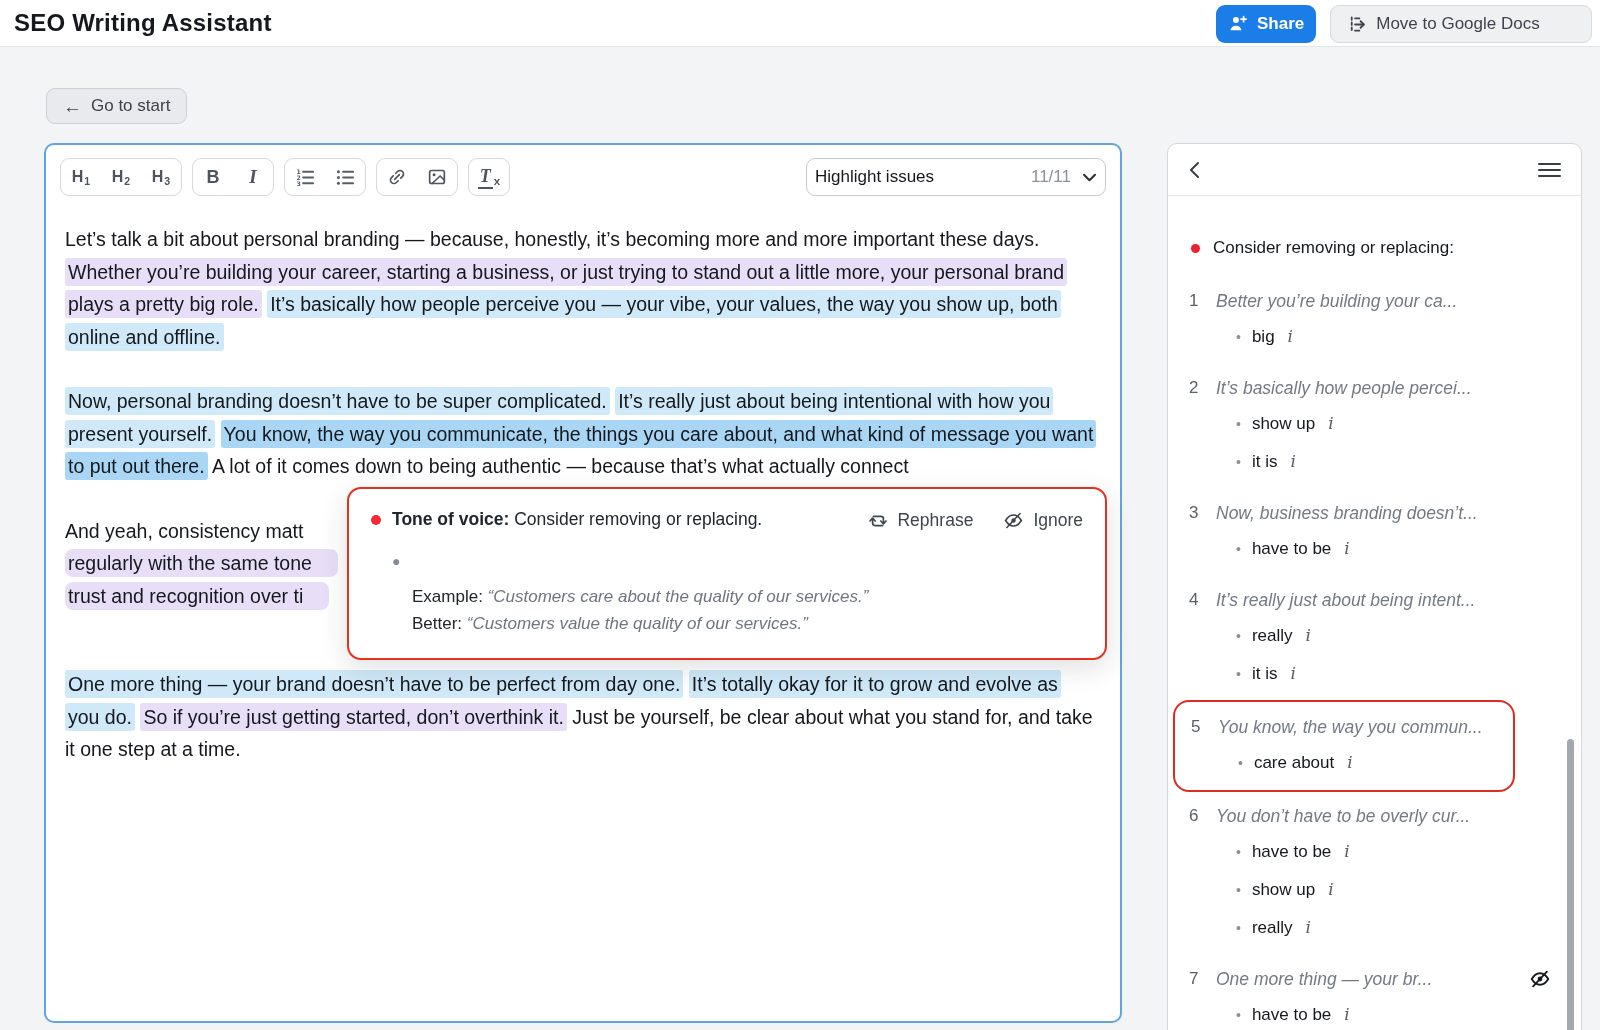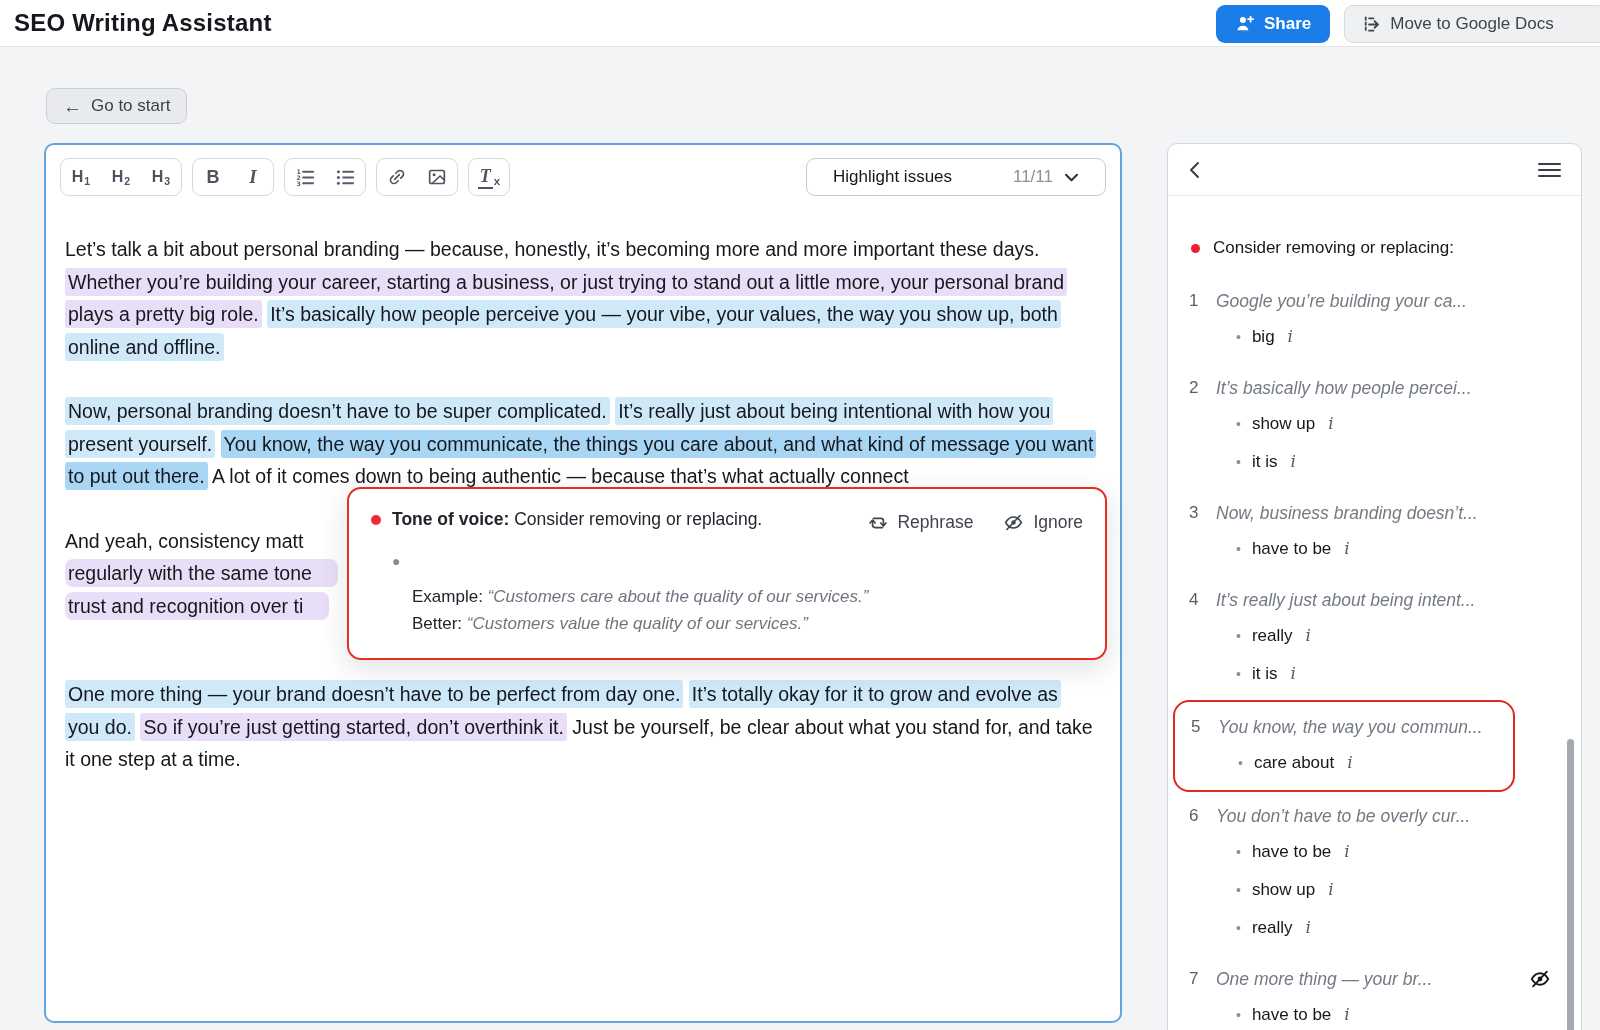--- a/index.html
+++ b/index.html
@@ -5,56 +5,56 @@
   * { margin:0; padding:0; box-sizing:border-box; }
   html,body { width:1600px; height:1030px; overflow:hidden; }
   body { font-family:"Liberation Sans","DejaVu Sans",sans-serif; background:#f3f4f6; color:#15181d; }
   .page { position:relative; width:1600px; height:1030px; overflow:hidden; background:#f3f4f6; }
 
   
   .topbar { position:absolute; left:0; top:0; width:1600px; height:47px; background:#fff; border-bottom:1px solid #e3e5e8; z-index:10; }
   .topbar-title { position:absolute; left:14px; top:50%; transform:translateY(-50%); font-size:24px; font-weight:700; color:#16181d; letter-spacing:.2px; }
   .topbar-actions { position:absolute; left:1216px; top:5px; height:38px; display:flex; gap:14px; }
   .btn { display:flex; align-items:center; gap:9px; height:38px; border-radius:9px; font-size:17px; cursor:pointer; white-space:nowrap; }
-  .btn-share { background:#1b7de8; color:#fff; font-weight:700; padding:0 19px; border:none; }
+  .btn-share { background:#1b7de8; color:#fff; font-weight:700; padding:0 12px; border:none; }
   .btn-move { background:#eef0f2; border:1px solid #d7dade; color:#3f444c; font-weight:500; padding:0 26px 0 15px; min-width:262px; }
 
   
   .btn-goto { position:absolute; left:46px; top:88px; height:36px; background:#e8eaee; border:1px solid #ccd0d6; color:#3c414b; padding:0 16px; font-size:17px; }
   .back-arrow { font-size:19px; line-height:1; }
 
   
   .editor-card { position:absolute; left:44px; top:143px; width:1078px; height:880px; background:#fff; border:2px solid #62a4e0; border-radius:10px; }
   .ed-toolbar { display:flex; align-items:center; gap:10px; padding:13px 14px 0 14px; }
   .tb-group { display:flex; border:1px solid #d6d9de; border-radius:9px; height:38px; align-items:stretch; background:#fff; }
   .tb-btn { display:flex; align-items:center; justify-content:center; min-width:40px; padding:0 3px; color:#4e555f; cursor:pointer; background:none; border:none; font-size:16px; font-weight:600; font-family:inherit; }
   .tb-btn svg { display:block; }
   .h-sub { font-size:10.5px; font-weight:600; margin:7px 0 0 1px; }
   .b-glyph { font-size:18px; font-weight:800; }
   .i-glyph { font-family:"Liberation Serif","DejaVu Serif",serif; font-style:italic; font-size:19px; font-weight:600; }
   .t-it { font-family:"Liberation Serif","DejaVu Serif",serif; font-style:italic; font-size:18px; border-bottom:2px solid #4e555f; padding:0 2px; }
   .t-x { font-size:11.5px; font-weight:700; margin:8px 0 0 1px; }
-  .hl-dropdown { margin-left:auto; width:300px; height:38px; border:1px solid #c7cbd2; border-radius:9px; display:flex; align-items:center; padding:0 26px; cursor:pointer; background:#fff; }
+  .hl-dropdown { margin-left:auto; width:300px; height:38px; border:1px solid #c7cbd2; border-radius:9px; display:flex; align-items:center; padding:0 8px; cursor:pointer; background:#fff; }
   .hl-dd-label { font-size:17px; color:#15181d; }
   .hl-dd-count { margin-left:auto; font-size:17px; color:#8b919c; }
   .hl-dd-chev { margin-left:11px; }
 
   
-  .editor-text { margin:37px 26px 0 19px; font-size:19.5px; line-height:32.5px; color:#15181d; }
+  .editor-text { margin:27px 26px 0 19px; font-size:19.5px; line-height:32.5px; color:#15181d; }
   .para { margin-bottom:32px; }
   .para-gap { margin-bottom:56px; }
   .hl { padding:3px 3px; border-radius:3px; -webkit-box-decoration-break:clone; box-decoration-break:clone; }
   .hl-blue { background:#cfe9f9; }
   .hl-purple { background:#e9def7; }
   .hl-active { background:#a9d6f4; }
   .hl-ext { padding-right:26px;border-radius:8px; }
 
   
   .popup { position:absolute; left:347px; top:487px; width:760px; background:#fff; border:2.5px solid #e5301f; border-radius:14px; box-shadow:0 8px 28px rgba(30,35,45,.14); padding:17px 22px 21px 22px; z-index:6; }
-  .popup-head { display:flex; align-items:flex-end; }
+  .popup-head { display:flex; align-items:center; }
   .popup-msg { display:flex; gap:11px; width:392px; font-size:17.5px; line-height:27px; color:#21252c; }
   .red-dot { width:10px; height:10px; border-radius:50%; background:#f12a33; flex:none; margin-top:9px; }
   .popup-actions { margin-left:auto; display:flex; gap:30px; padding-top:2px; }
   .pp-action { display:flex; align-items:center; gap:9px; font-size:17.5px; color:#3f454e; cursor:pointer; background:none; border:none; font-family:inherit; }
   .pp-action svg { color:#3f454e; }
   .popup-term-row { display:flex; gap:11px; margin:14px 0 0 21px; font-size:17.5px; line-height:26px; color:#21252c; }
   .term-bullet { color:#868c96; font-size:14px; margin-top:1px; }
   .popup-ex { margin:9px 0 0 41px; font-size:17px; line-height:27px; color:#21252c; }
   .popup-ex .quote { font-style:italic; color:#6f7580; }
 
@@ -285,21 +285,21 @@
     </div>
     <div class="sb-scroll">
       <div class="sb-title-row">
         <span class="sb-dot"></span>
         <span class="sb-title">Consider removing or replacing:</span>
       </div>
       <div id="issue-list">
           <div class="issue">
             <div class="issue-head">
               <span class="issue-num">1</span>
-              <span class="issue-sent">Google you’re building your ca...</span>
+              <span class="issue-sent">Better you’re building your ca...</span>
             </div>
             <div class="kw-row">
               <span class="kw-bullet">•</span>
               <span class="kw-label">big</span>
               <span class="info-i">i</span>
             </div>
           </div>
           <div class="issue">
             <div class="issue-head">
               <span class="issue-num">2</span>

